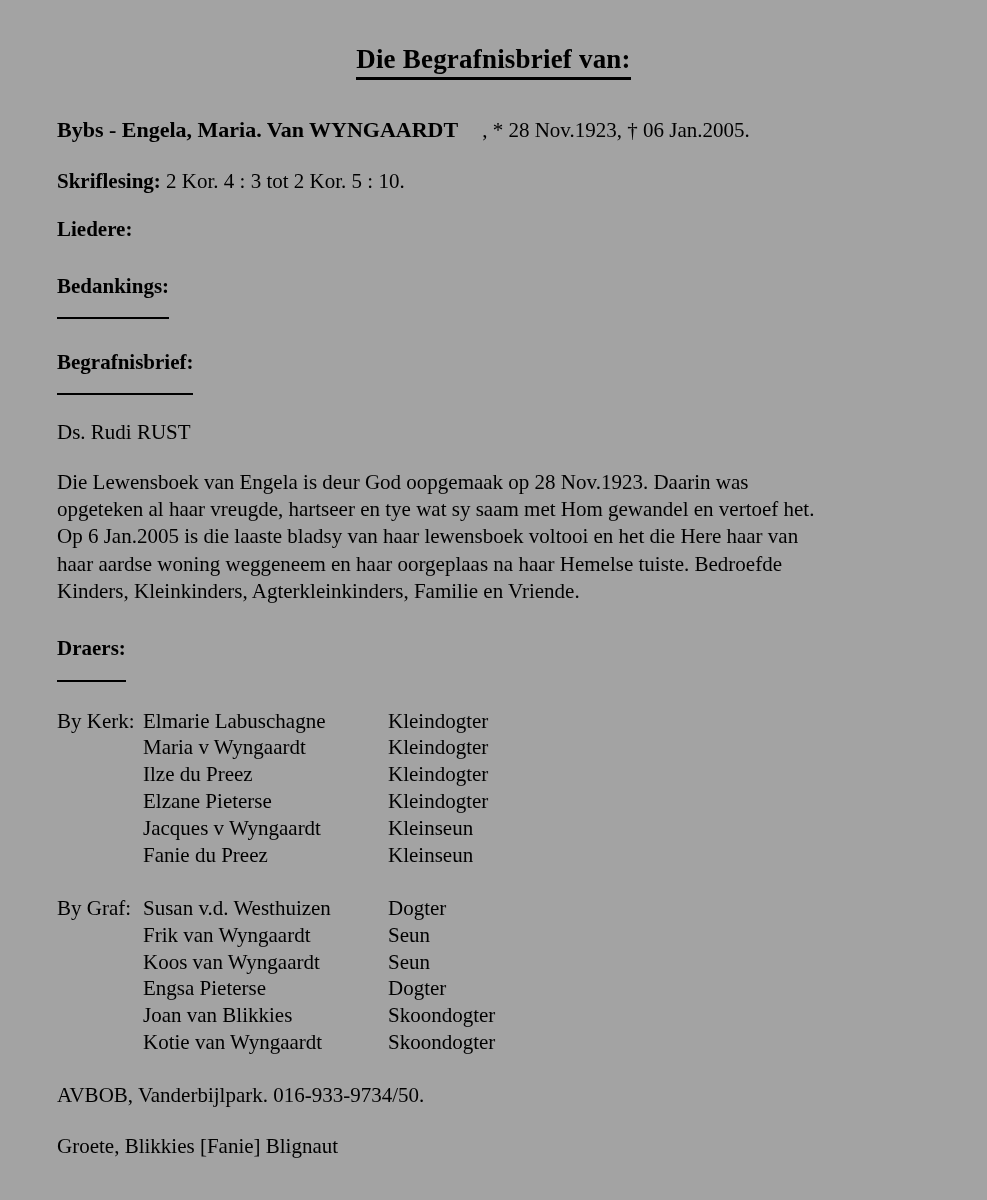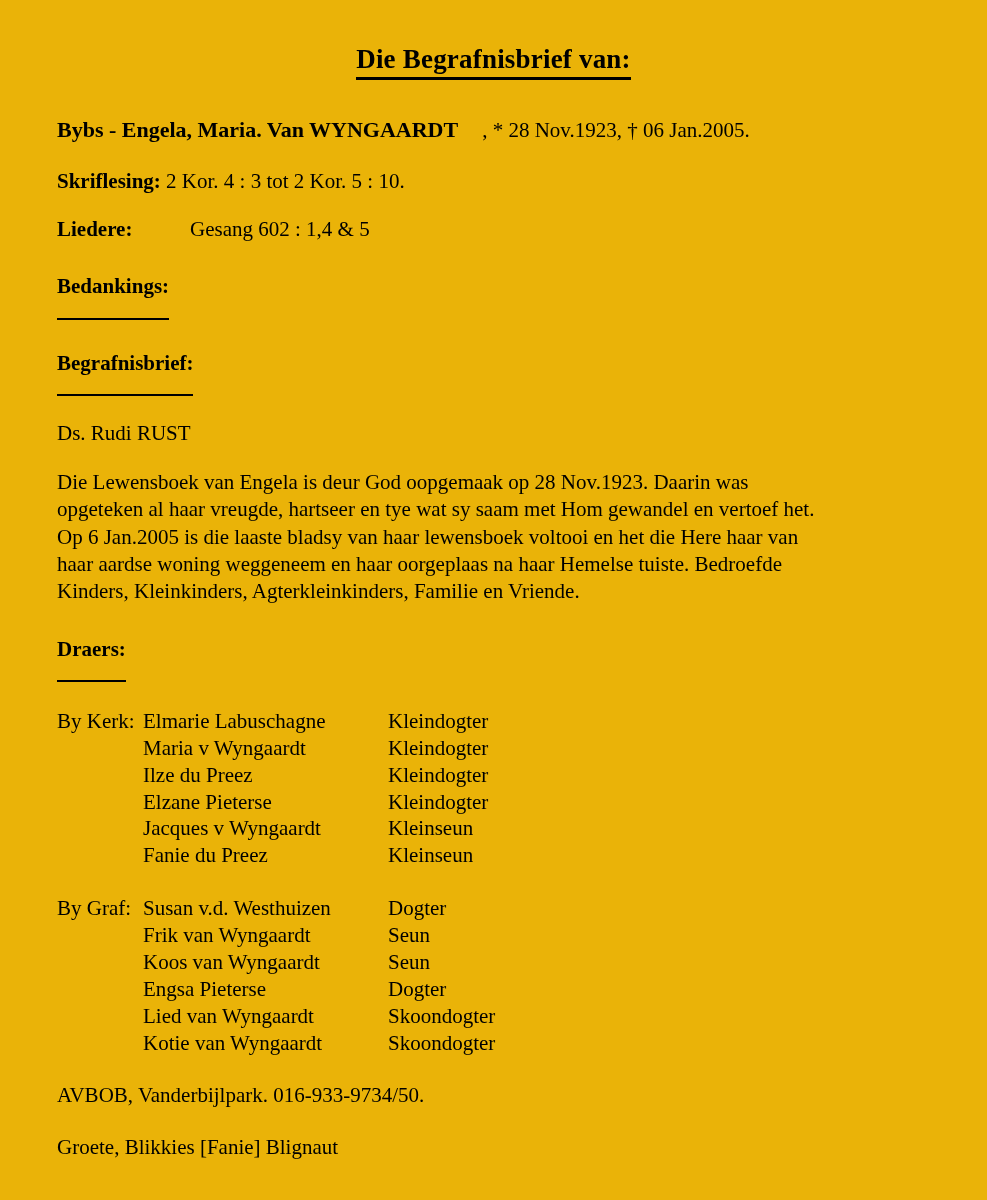--- a/index.html
+++ b/index.html
@@ -12,21 +12,21 @@
     width: 987px;
     height: 1200px;
     font-family: "Liberation Serif", "DejaVu Serif", serif;
     color: #000000;
     -webkit-font-smoothing: antialiased;
   }
   .page {
     position: relative;
     width: 987px;
     height: 1200px;
-    background: #eab308;
+    background: #a3a3a3;
     box-sizing: border-box;
     padding: 0;
     overflow: hidden;
   }
 
   
   .doc-title {
     text-align: center;
     font-size: 27px;
     font-weight: bold;
@@ -145,21 +145,20 @@
   <h1 class="doc-title"><span class="u">Die Begrafnisbrief van:</span></h1>
 
   <div class="block name-line"><span class="nm">Bybs - Engela, Maria. Van WYNGAARDT</span><span class="dates">, * 28 Nov.1923, † 06 Jan.2005.</span></div>
 
 
   <div class="block labeled"><span class="lbl">Skriflesing:</span><span> 2 Kor. 4 : 3 tot 2 Kor. 5 : 10.</span></div>
 
   <div class="block liedere">
     <div class="lbl">Liedere:</div>
     <div class="songs">
-      <div>Gesang 602 : 1,4 &amp; 5</div>
     </div>
   </div>
 
   <div class="block heading"><span class="u">Bedankings:</span></div>
 
   <div class="block heading"><span class="u">Begrafnisbrief:</span></div>
 
   <div class="block plain-line">Ds. Rudi RUST</div>
 
   <div class="block para">Die Lewensboek van Engela is deur God oopgemaak op 28 Nov.1923. Daarin was opgeteken al haar vreugde, hartseer en tye wat sy saam met Hom gewandel en vertoef het. Op 6 Jan.2005 is die laaste bladsy van haar lewensboek voltooi en het die Here haar van haar aardse woning weggeneem en haar oorgeplaas na haar Hemelse tuiste. Bedroefde Kinders, Kleinkinders, Agterkleinkinders, Familie en Vriende.</div>
@@ -217,21 +216,21 @@
         <div class="b-name">Koos van Wyngaardt</div>
         <div class="b-rel">Seun</div>
       </div>
       <div class="bearer-row">
         <div class="grp-label"></div>
         <div class="b-name">Engsa Pieterse</div>
         <div class="b-rel">Dogter</div>
       </div>
       <div class="bearer-row">
         <div class="grp-label"></div>
-        <div class="b-name">Lied van Wyngaardt</div>
+        <div class="b-name">Joan van Blikkies</div>
         <div class="b-rel">Skoondogter</div>
       </div>
       <div class="bearer-row">
         <div class="grp-label"></div>
         <div class="b-name">Kotie van Wyngaardt</div>
         <div class="b-rel">Skoondogter</div>
       </div>
     </div>
 
   </div>

